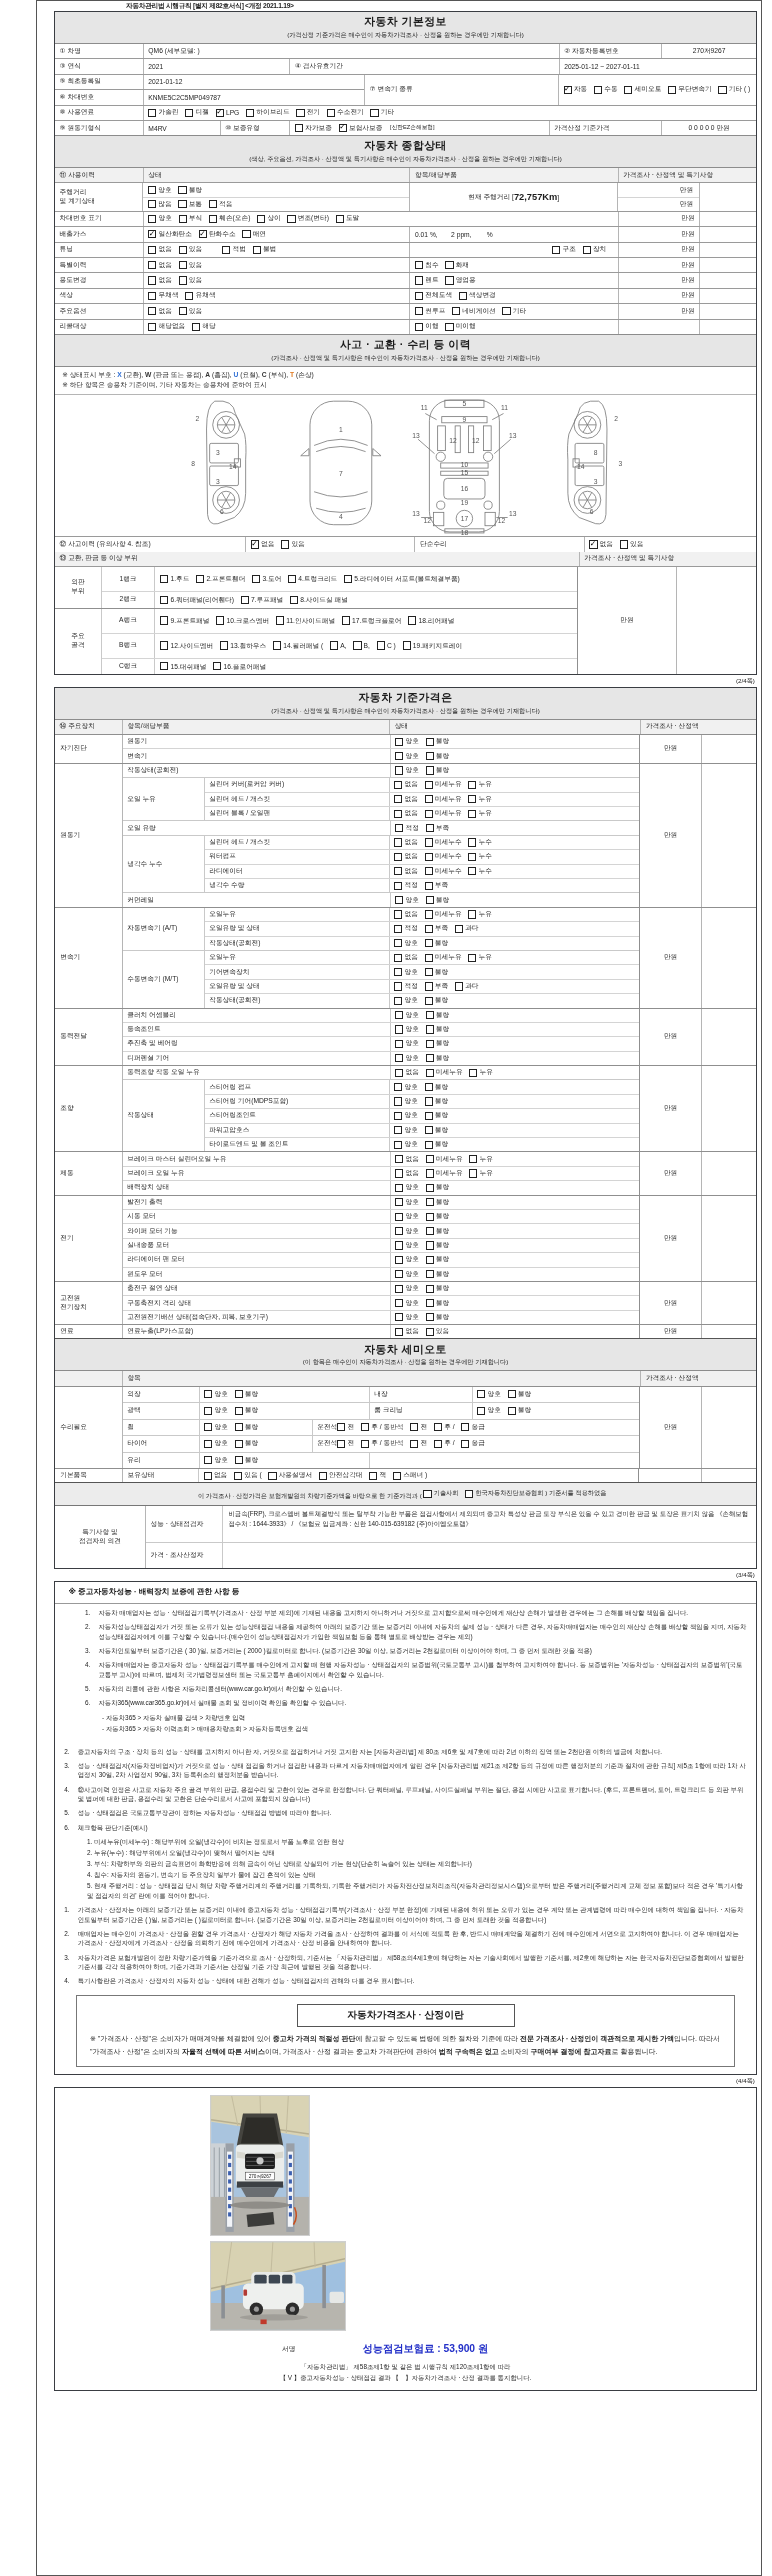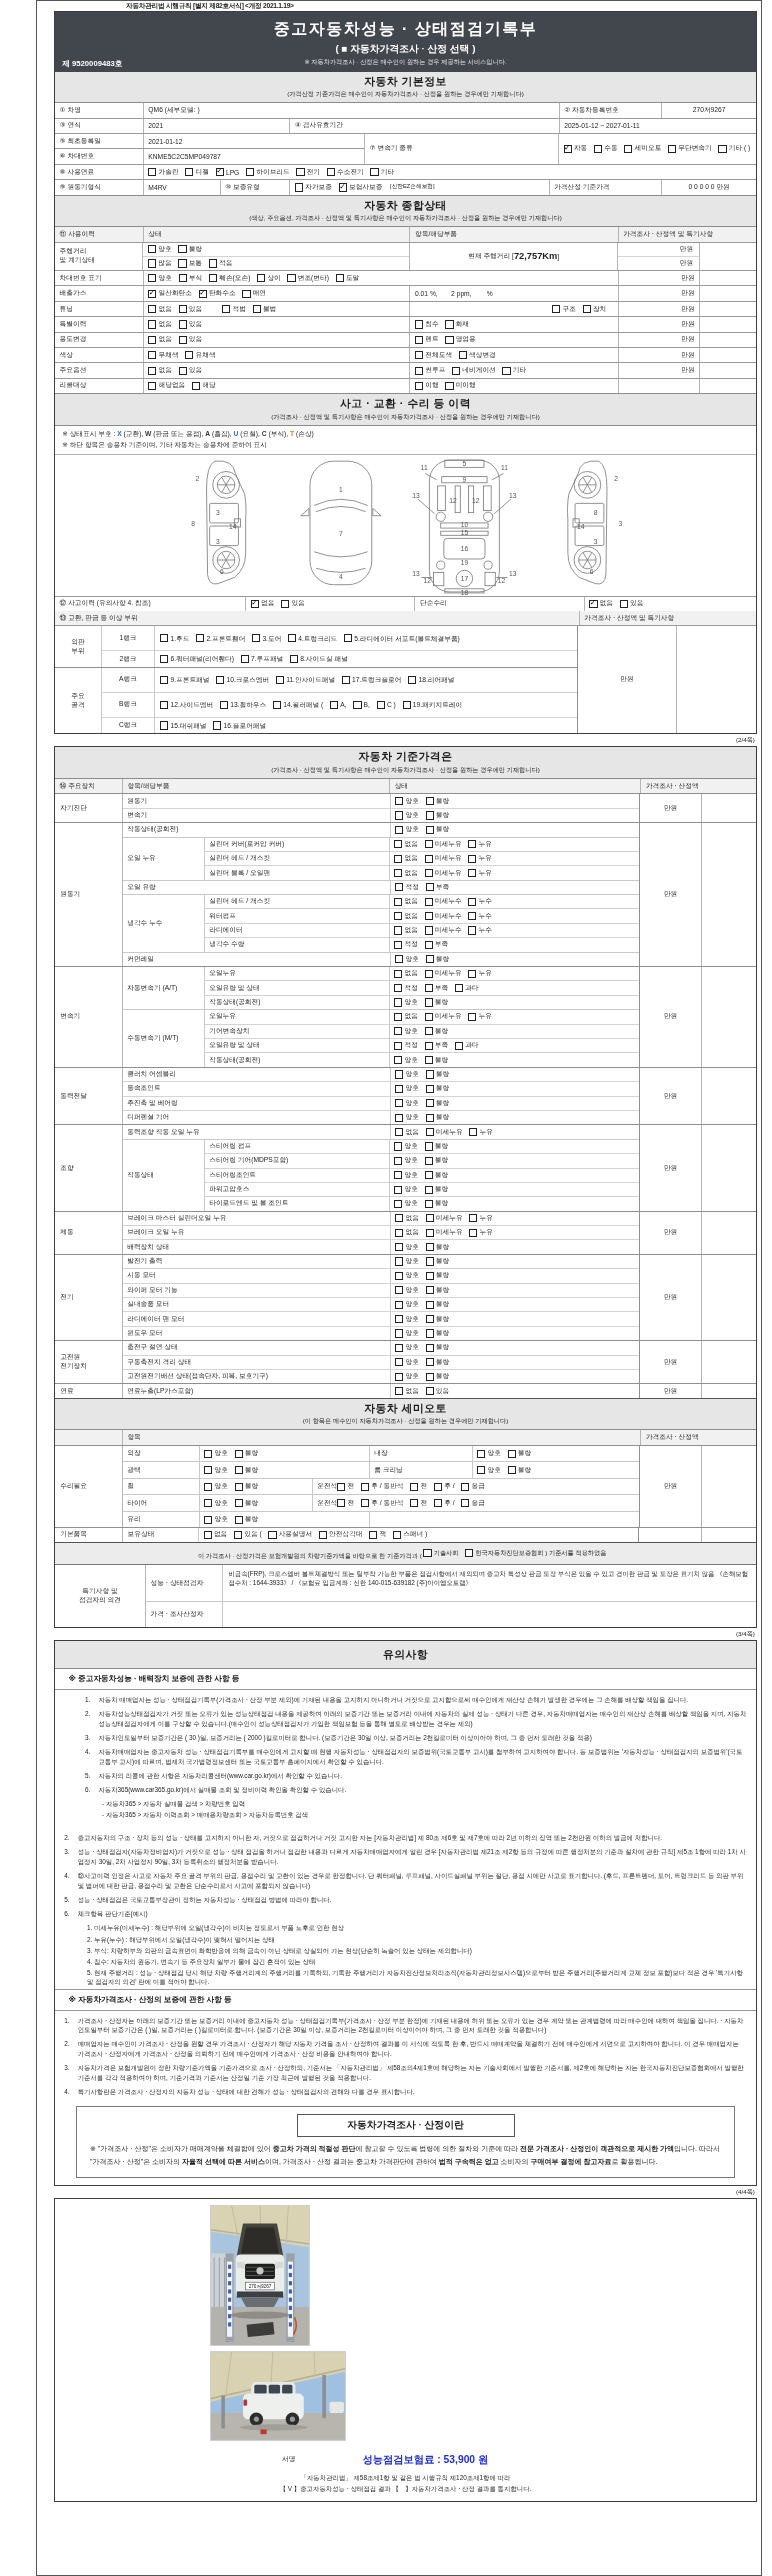--- a/index.html
+++ b/index.html
@@ -69,26 +69,20 @@
 </style>
 </head>
 <body>
 
 <div class="frame"></div>
 <div class="refline">자동차관리법 시행규칙 [별지 제82호서식] &lt;개정 2021.1.19&gt;</div>
 
 <div id="content">
 
   <div class="pagebox">
-    <div class="dark">
-      <div class="d-title">중고자동차성능 · 상태점검기록부</div>
-      <div class="d-sub">( ■ 자동차가격조사 · 산정 선택 )</div>
-      <div class="d-note">※ 자동차가격조사 · 산정은 매수인이 원하는 경우 제공하는 서비스입니다.</div>
-      <div class="d-no">제 9520009483호</div>
-    </div>
 
     <div class="sechead">
       <div class="t">자동차 기본정보</div>
       <div class="s">(가격산정 기준가격은 매수인이 자동차가격조사 · 산정을 원하는 경우에만 기재합니다)</div>
     </div>
     <div id="basicTable">
         <div class="frow">
           <div class="fc" style="width: 88px; white-space: pre-line;">① 차명</div>
           <div class="fc" style="width: 417px; white-space: pre-line;">QM6 (세부모델: )</div>
           <div class="fc" style="width: 103px; white-space: pre-line;">② 자동차등록번호</div>
@@ -1036,23 +1030,20 @@
               <div style="flex: 1 1 0%; padding: 3.1px 5.2px; line-height: 1.55; font-size: 6.4px;"></div>
             </div>
           </div>
         </div>
       </div>
   </div>
 
   <div class="marker">(3/4쪽)</div>
 
   <div class="pagebox">
-    <div class="sechead" style="padding:6.2px 2.1px">
-      <div class="t">유의사항</div>
-    </div>
     <div id="noticeBody">
         <div class="nblock-title" style="border-top: none;">※ 중고자동차성능 · 배력장치 보증에 관한 사항 등</div>
         <div class="nitem indent">
           <span class="num">1.</span>
           <span style="flex: 1 1 0%;">자동차 매매업자는 성능 · 상태점검기록부(가격조사 · 산정 부분 제외)에 기재된 내용을 고지하지 아니하거나 거짓으로 고지함으로써 매수인에게 재산상 손해가 발생한 경우에는 그 손해를 배상할 책임을 집니다.</span>
         </div>
         <div class="nitem indent">
           <span class="num">2.</span>
           <span style="flex: 1 1 0%;">자동차성능상태점검자가 거짓 또는 오류가 있는 성능상태점검 내용을 제공하여 아래의 보증기간 또는 보증거리 이내에 자동차의 실제 성능 · 상태가 다른 경우, 자동차매매업자는 매수인의 재산상 손해를 배상할 책임을 지며, 자동차성능상태점검자에게 이를 구상할 수 있습니다.(매수인이 성능상태점검자가 가입한 책임보험 등을 통해 별도로 배상받는 경우는 제외)</span>
         </div>
@@ -1093,21 +1084,20 @@
         </div>
         <div class="nitem">
           <span class="num">6.</span>
           <span style="flex: 1 1 0%;">체크항목 판단기준(예시)</span>
         </div>
         <div class="nitem " style="margin: 1.5px 0px; padding-left: 32px;">1.  미세누유(미세누수) : 해당부위에 오일(냉각수)이 비치는 정도로서 부품 노후로 인한 현상</div>
         <div class="nitem " style="margin: 1.5px 0px; padding-left: 32px;">2.  누유(누수) : 해당부위에서 오일(냉각수)이 맺혀서 떨어지는 상태</div>
         <div class="nitem " style="margin: 1.5px 0px; padding-left: 32px;">3.  부식: 차량하부와 외판의 금속표면이 화학반응에 의해 금속이 아닌 상태로 상실되어 가는 현상(단순히 녹슬어 있는 상태는 제외합니다)</div>
         <div class="nitem " style="margin: 1.5px 0px; padding-left: 32px;">4.  침수: 자동차의 원동기, 변속기 등 주요장치 일부가 물에 잠긴 흔적이 있는 상태</div>
         <div class="nitem " style="margin: 1.5px 0px; padding-left: 32px;">5.  현재 주행거리 : 성능 · 상태점검 당시 해당 차량 주행거리계의 주행거리를 기록하되, 기록한 주행거리가 자동차전산정보처리조직(자동차관리정보시스템)으로부터 받은 주행거리(주행거리계 교체 정보 포함)보다 적은 경우 '특기사항 및 점검자의 의견' 란에 이를 적어야 합니다.</div>
-        <div class="nblock-title">※ 자동차가격조사 · 산정의 보증에 관한 사항 등</div>
         <div class="nitem">
           <span class="num">1.</span>
           <span style="flex: 1 1 0%;">가격조사 · 산정자는 아래의 보증기간 또는 보증거리 이내에 중고자동차 성능 · 상태점검기록부(가격조사 · 산정 부분 한정)에 기재된 내용에 허위 또는 오류가 있는 경우 계약 또는 관계법령에 따라 매수인에 대하여 책임을 집니다.  · 자동차인도일부터 보증기간은 (      )일, 보증거리는 (      )킬로미터로 합니다. (보증기간은 30일 이상, 보증거리는 2천킬로미터 이상이어야 하며, 그 중 먼저 도래한 것을 적용합니다)</span>
         </div>
         <div class="nitem">
           <span class="num">2.</span>
           <span style="flex: 1 1 0%;">매매업자는 매수인이 가격조사 · 산정을 원할 경우 가격조사 · 산정자가 해당 자동차 가격을 조사 · 산정하여 결과를 이 서식에 적도록 한 후, 반드시 매매계약을 체결하기 전에 매수인에게 서면으로 고지하여야 합니다. 이 경우 매매업자는 가격조사 · 산정자에게 가격조사 · 산정을 의뢰하기 전에 매수인에게 가격조사 · 산정 비용을 안내하여야 합니다.</span>
         </div>
         <div class="nitem">
           <span class="num">3.</span>

